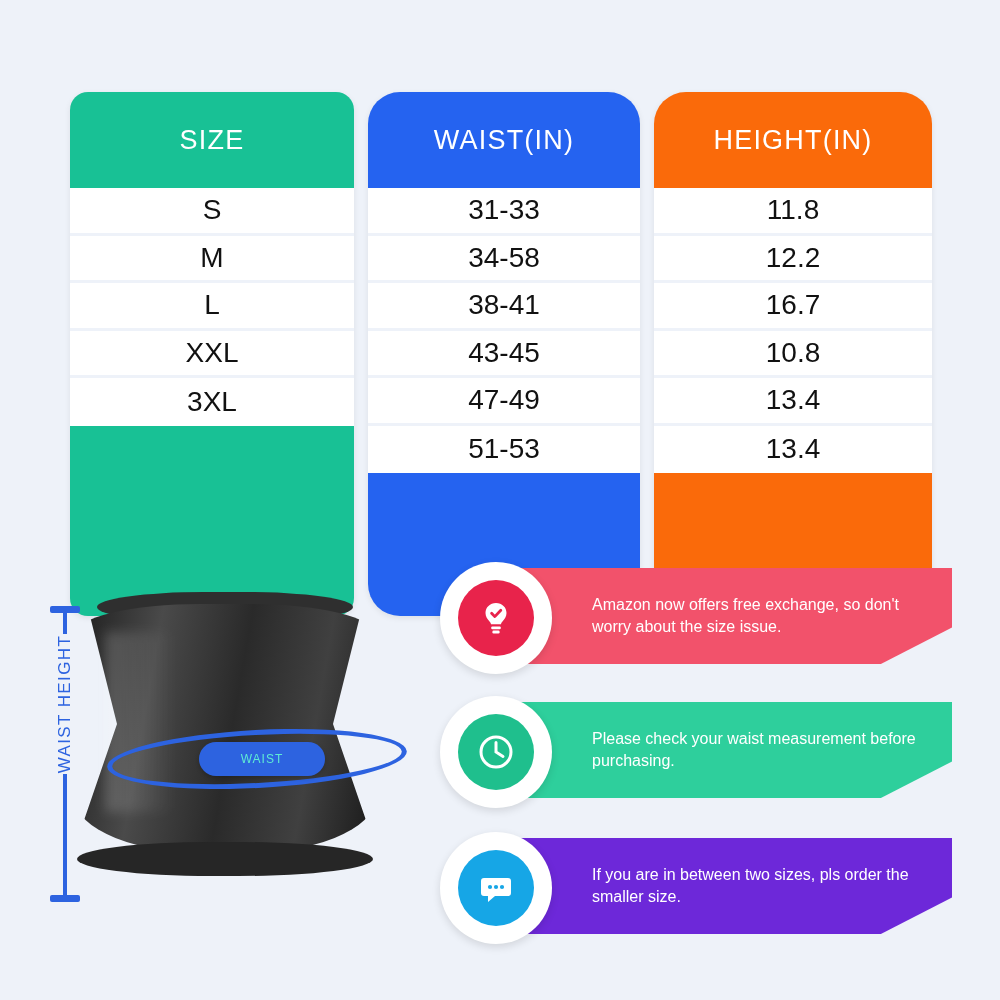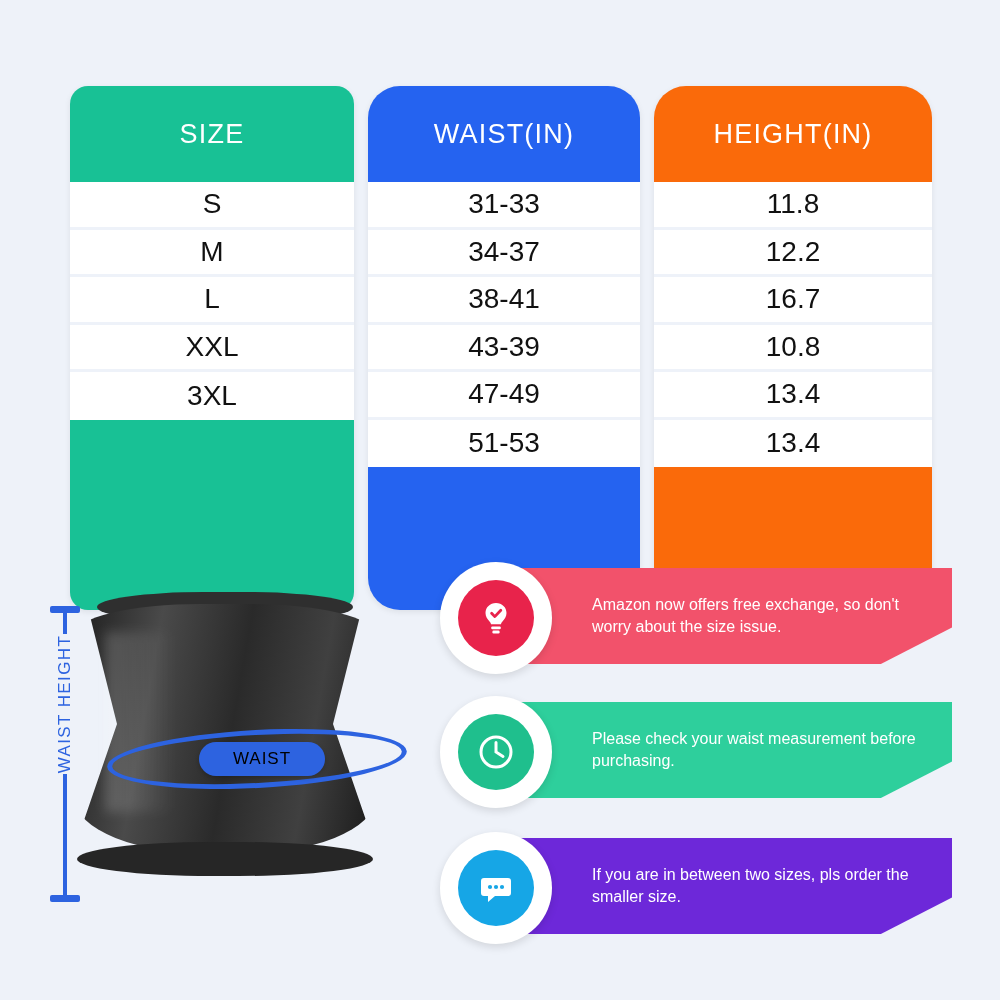--- a/index.html
+++ b/index.html
@@ -7,21 +7,21 @@
     width: 1000px; height: 1000px;
     background: #eef2f9;
     font-family: "Liberation Sans", sans-serif;
     overflow: hidden;
   }
   .page { position: relative; width: 1000px; height: 1000px; }
 
   
   .table-wrap {
     position: absolute;
-    left: 70px; top: 86px;
+    left: 70px; top: 92px;
     width: 862px; height: 524px;
     display: flex;
     gap: 14px;
   }
   .col {
     border-radius: 18px;
     overflow: hidden;
     display: flex;
     flex-direction: column;
     box-shadow: 0 2px 6px rgba(0,0,0,0.08);
@@ -101,22 +101,22 @@
     border: 5px solid #2d63e0;
     border-radius: 50%;
     transform: rotate(-3deg);
   }
   .waist-pill {
     position: absolute;
     left: 124px; top: 150px;
     width: 126px; height: 34px;
     background: #2d63e0;
     border-radius: 17px;
-    color: #000000;
-    font-size: 17px;
+    color: #5eead4;
+    font-size: 12px;
     display: flex;
     align-items: center;
     justify-content: center;
     letter-spacing: 1px;
     box-shadow: 0 2px 4px rgba(0,0,0,0.2);
   }
   .height-gauge {
     position: absolute;
     left: 22px; top: 52px;
     width: 46px; height: 300px;
@@ -223,23 +223,23 @@
         <div class="cell">XXL</div>
         <div class="cell">3XL</div>
       </div>
       <div class="col-foot"></div>
     </div>
 
     <div class="col waist">
       <div class="col-head">WAIST(IN)</div>
       <div class="col-body">
         <div class="cell">31-33</div>
-        <div class="cell">34-37</div>
+        <div class="cell">34-58</div>
         <div class="cell">38-41</div>
-        <div class="cell">43-39</div>
+        <div class="cell">43-45</div>
         <div class="cell">47-49</div>
         <div class="cell">51-53</div>
       </div>
       <div class="col-foot"></div>
     </div>
 
     <div class="col height">
       <div class="col-head">HEIGHT(IN)</div>
       <div class="col-body">
         <div class="cell">11.8</div>

